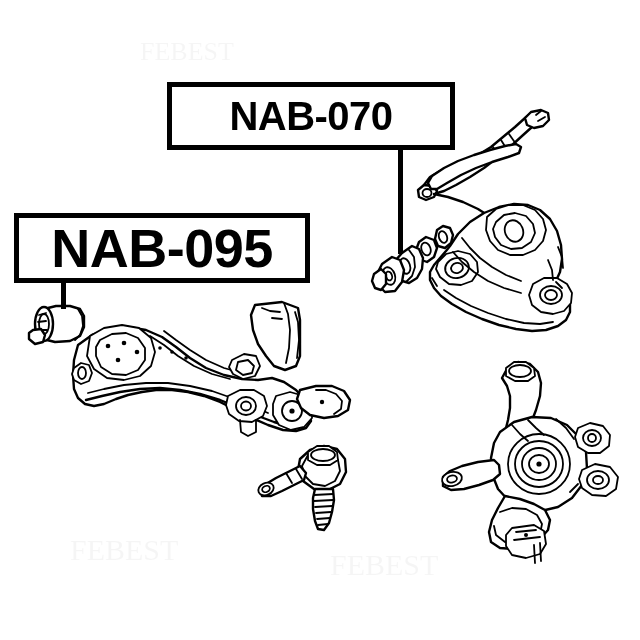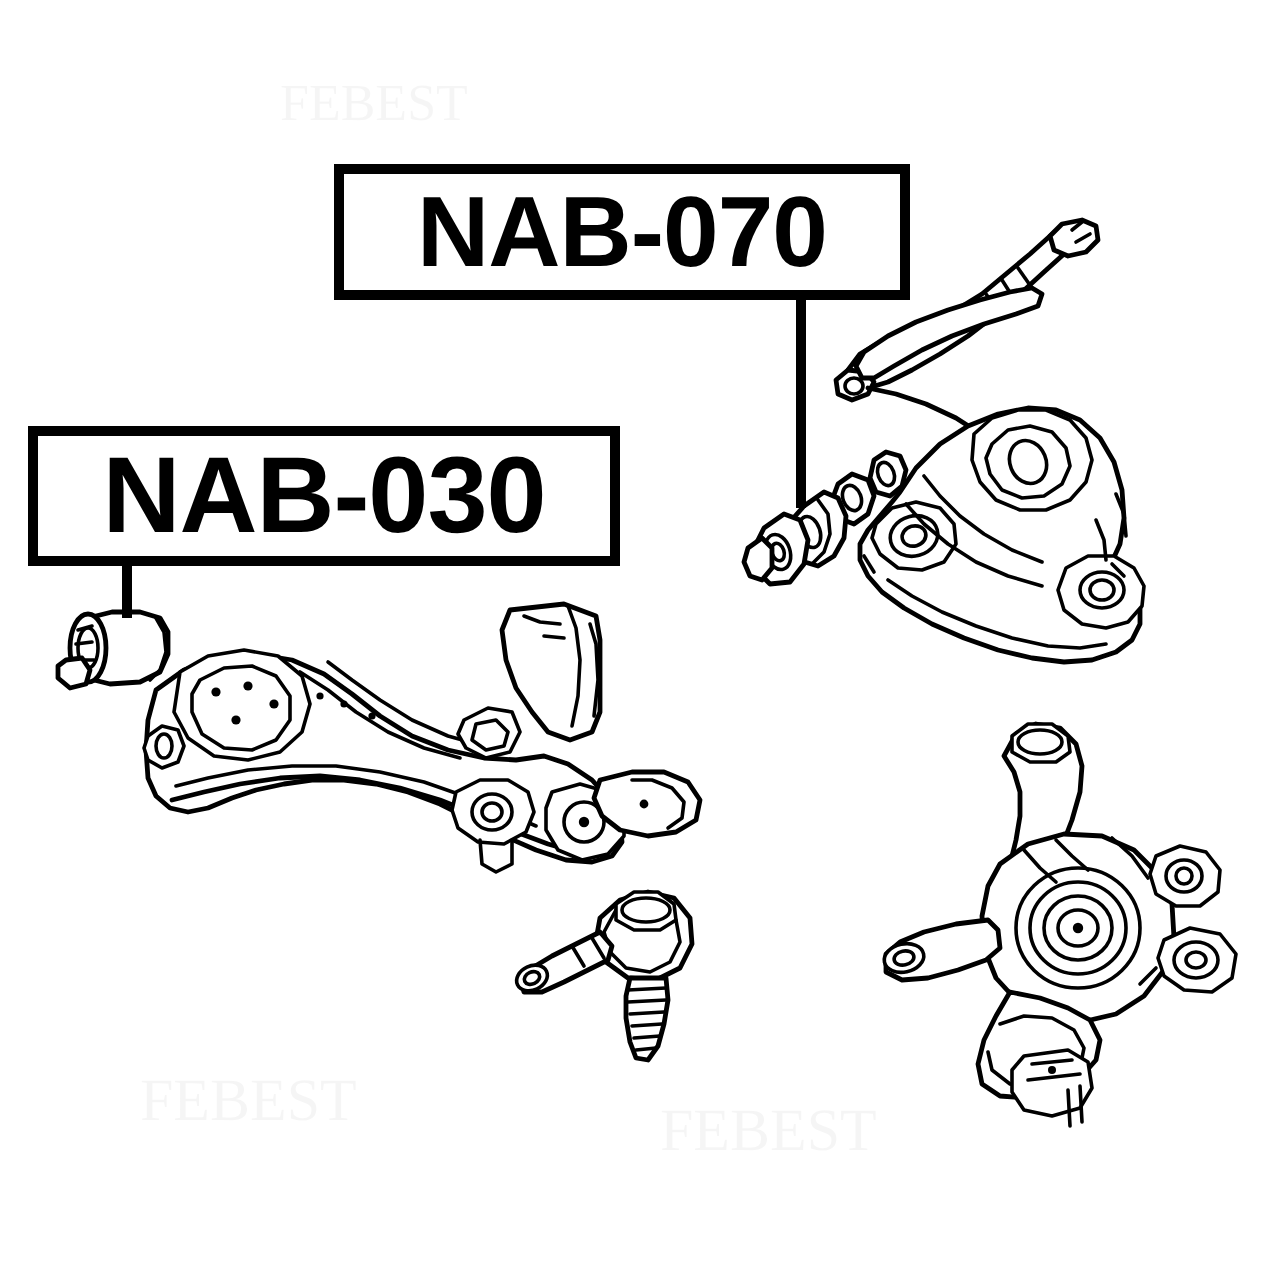--- a/index.html
+++ b/index.html
@@ -42,21 +42,21 @@
     white-space: nowrap;
     letter-spacing: -0.5px;
   }
   #label-box-nab070 {
     left: 167px;
     top: 82px;
     width: 288px;
     height: 68px;
   }
   #label-box-nab070 .part-label-text {
-    font-size: 50px;
+    font-size: 40px;
   }
   #label-box-nab063 {
     left: 14px;
     top: 213px;
     width: 296px;
     height: 70px;
   }
   #label-box-nab063 .part-label-text {
     font-size: 54px;
   }
@@ -351,17 +351,17 @@
     </g>
 
   </svg>
 
   <div class="part-label-box" id="label-box-nab070">
     <span class="part-label-text">NAB-070</span>
   </div>
   <div class="leader-line" id="leader-nab070"></div>
 
   <div class="part-label-box" id="label-box-nab063">
-    <span class="part-label-text">NAB-030</span>
+    <span class="part-label-text">NAB-095</span>
   </div>
   <div class="leader-line" id="leader-nab063"></div>
 
 </div>
 
 </body></html>

